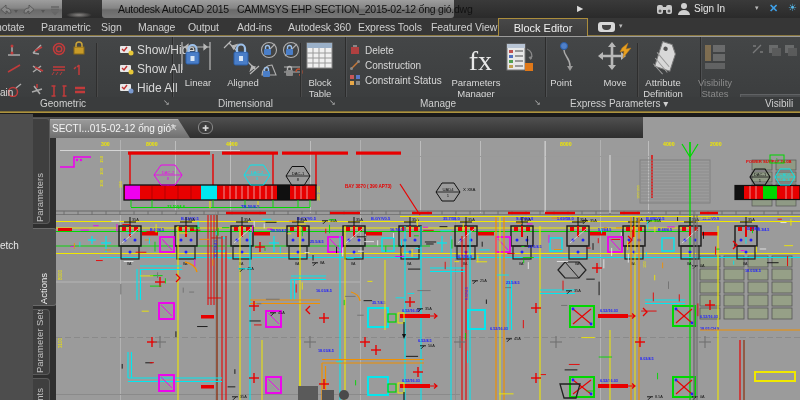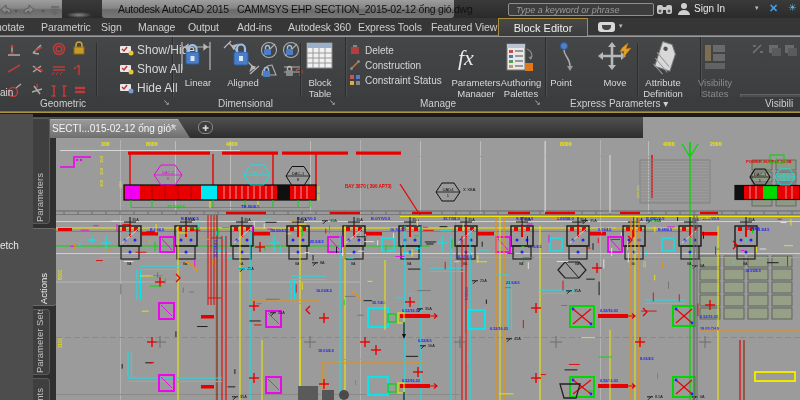--- a/index.html
+++ b/index.html
@@ -25,21 +25,21 @@
 #ribbon{position:absolute;left:0;top:37px;width:800px;height:74px;background:linear-gradient(#444647,#3d3f40 70%,#393b3c)}
 .pdiv{position:absolute;top:0;width:1px;height:73px;background:#2c2c2c;box-shadow:1px 0 0 #4e5052}
 .vsep{position:absolute;width:1px;background:#2e2e2e;box-shadow:1px 0 0 #4a4a4a}
 .cuttext{position:absolute;font-size:10px;color:#d8d8d8}
 .sh{position:absolute;left:120px;height:16px;color:#d8d8d8;font-size:12px;white-space:nowrap}
 .sh svg{vertical-align:-2px}
 .sh span{margin-left:3px}
 .mrow{position:absolute;left:350px;height:13px;color:#d8d8d8;font-size:10px;white-space:nowrap}
 .mrow svg{vertical-align:-1px}
 .mrow span{margin-left:4px}
-.fx{position:absolute;left:458px;top:8px;width:34px;height:26px;font-family:"Liberation Serif",serif;font-style:italic;font-size:22px;color:#e8e8e8;text-align:left}
+.fx{position:absolute;left:458px;top:8px;width:34px;height:26px;font-family:"Liberation Serif",serif;font-size:28px;color:#e8e8e8;text-align:right}
 .blabel{position:absolute;font-size:9.5px;color:#d8d8d8;text-align:center;line-height:11px}
 .blabel.dim{color:#8a8a8a}
 .darr{position:absolute;font-size:7px;color:#c0c0c0}
 .vsbox{position:absolute;left:740px;top:57px;width:61px;height:15px;background:#4c4e50;border:1px solid #606264;color:#9c9c9c;font-size:9px;padding:1px 0 0 4px}
 .plabelrow{position:absolute;left:0;top:60px;width:800px;height:13px;background:#3a3c3d}
 .plabelrow span{position:absolute;top:1px;font-size:10px;color:#cfcfcf;white-space:nowrap}
 .plabelrow .parr{font-size:8px;color:#b0b0b0}
 #goldline{position:absolute;left:0;top:111px;width:800px;height:2px;background:linear-gradient(#6e6030,#c2a445)}
 #dstrip{position:absolute;left:0;top:113px;width:800px;height:4px;background:#1a1a1a}
 #ftabbar{position:absolute;left:33px;top:117px;width:610px;height:21px;background:linear-gradient(#505050,#2e2e2e)}
@@ -68,23 +68,20 @@
       <path d="M24 10 q0 -5 5 -5 l0 -3 5 4.5 -5 4.5 0 -3 q-2 0 -2 2 z" fill="#888" stroke="#4a4a4a" stroke-width="0.7"></path>
       <path d="M14 7 l4 0 -2 3 z" fill="#555"></path>
       <path d="M41 7 l4 0 -2 3 z" fill="#555"></path>
       <path d="M51 4 h8 M51 6.5 h8" stroke="#666" stroke-width="1.4"></path>
       <path d="M51 8.5 l8 0 -4 4 z" fill="#666"></path>
     </svg>
   </div>
   <div class="smudge"></div>
   <div class="ttext">Autodesk AutoCAD 2015&nbsp;&nbsp;&nbsp;CAMMSYS EHP SECTION_2015-02-12 ống gió.dwg</div>
   <div class="tplay">▶</div>
-  <div class="searchbox">
-      <span>Type a keyword or phrase</span>
-    </div>
   <svg style="position:absolute;left:657px;top:3px" width="16" height="12">
       <g fill="#c8c8c8">
         <rect x="0" y="2" width="6" height="9" rx="2"></rect>
         <rect x="9" y="2" width="6" height="9" rx="2"></rect>
         <rect x="5" y="4" width="5" height="3"></rect>
       </g>
       <circle cx="3" cy="8" r="1.5" fill="#555"></circle>
       <circle cx="12" cy="8" r="1.5" fill="#555"></circle>
     </svg>
   <svg style="position:absolute;left:677px;top:2px" width="14" height="13">
@@ -240,21 +237,20 @@
         <rect x="4" y="22" width="4" height="3" fill="#c0a050"></rect>
     <rect x="10" y="7" width="8" height="2" fill="#999"></rect>
         <rect x="10" y="12" width="8" height="2" fill="#999"></rect>
         <rect x="10" y="17" width="8" height="2" fill="#999"></rect>
         <rect x="10" y="22" width="8" height="2" fill="#999"></rect>
       </g>
     <path d="M22 6 a7 7 0 0 1 4 10" stroke="#888" fill="none" stroke-width="1.3"></path>
       <path d="M27.5 13 l-2 4 -2 -3 z" fill="#888"></path>
     <rect x="20" y="20" width="8" height="8" fill="#e07818"></rect>
   </svg>
-  <div class="blabel" style="left:482px;top:40px;width:78px">Authoring<br>Palettes</div>
   
   <svg width="22" height="32" style="position:absolute;left:556px;top:5px">
     <circle cx="8" cy="4" r="3.5" fill="#5080c8" stroke="#2a5ea8"></circle>
     <path d="M8 8 C8 14 14 16 14 24" stroke="#aaa" stroke-width="1.5" fill="none"></path>
     <path d="M11 24 h6 l-3 5 z" fill="#999"></path>
   </svg>
   <div class="blabel" style="left:536px;top:40px;width:50px">Point</div>
   <div class="darr" style="left:558px;top:60px">▾</div>
   <svg width="34" height="32" style="position:absolute;left:598px;top:5px">
     <g stroke="#b8b8b8" stroke-width="2.6" fill="none">

